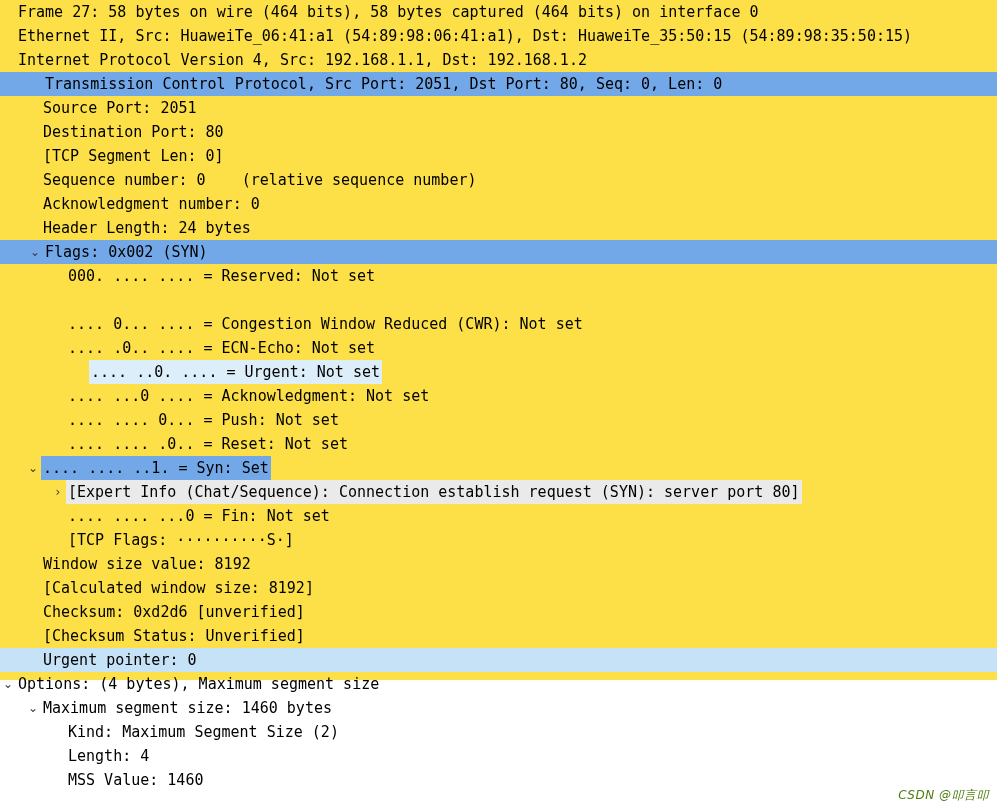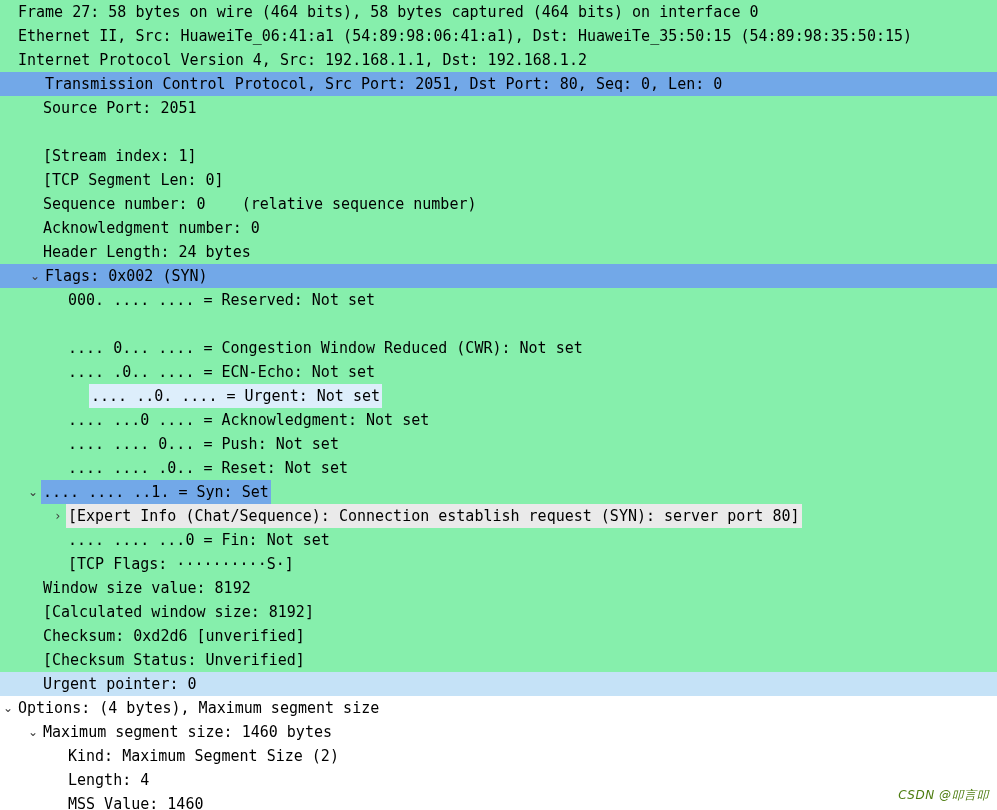--- a/index.html
+++ b/index.html
@@ -10,21 +10,21 @@
   body {
     width: 997px;
     height: 810px;
     overflow: hidden;
     font-family: "DejaVu Sans Mono", "Liberation Mono", monospace;
   }
   #tree {
     position: relative;
     width: 997px;
     height: 680px;
-    background: #86efac;
+    background: #fde047;
   }
   .row {
     position: relative;
     height: 24px;
     line-height: 24px;
     white-space: pre;
     font-size: 15px;
     color: #000000;
     display: flex;
     align-items: center;
@@ -77,22 +77,21 @@
 </style>
 </head>
 <body>
 
 <div id="tree">
     <div class="row"><span class="ind0"></span><span class="twisty empty">&nbsp;</span><span class="label">Frame 27: 58 bytes on wire (464 bits), 58 bytes captured (464 bits) on interface 0</span></div>
     <div class="row"><span class="ind0"></span><span class="twisty empty">&nbsp;</span><span class="label">Ethernet II, Src: HuaweiTe_06:41:a1 (54:89:98:06:41:a1), Dst: HuaweiTe_35:50:15 (54:89:98:35:50:15)</span></div>
     <div class="row"><span class="ind0"></span><span class="twisty empty">&nbsp;</span><span class="label">Internet Protocol Version 4, Src: 192.168.1.1, Dst: 192.168.1.2</span></div>
     <div class="row sel-full"><span class="ind0"></span><span class="twisty empty">&nbsp;</span><span class="label">Transmission Control Protocol, Src Port: 2051, Dst Port: 80, Seq: 0, Len: 0</span></div>
     <div class="row"><span class="ind1"></span><span class="twisty empty">&nbsp;</span><span class="label">Source Port: 2051</span></div>
-    <div class="row"><span class="ind1"></span><span class="twisty empty">&nbsp;</span></div>
-    <div class="row"><span class="ind1"></span><span class="twisty empty">&nbsp;</span><span class="label">[Stream index: 1]</span></div>
+    <div class="row"><span class="ind1"></span><span class="twisty empty">&nbsp;</span><span class="label">Destination Port: 80</span></div>
     <div class="row"><span class="ind1"></span><span class="twisty empty">&nbsp;</span><span class="label">[TCP Segment Len: 0]</span></div>
     <div class="row"><span class="ind1"></span><span class="twisty empty">&nbsp;</span><span class="label">Sequence number: 0    (relative sequence number)</span></div>
     <div class="row"><span class="ind1"></span><span class="twisty empty">&nbsp;</span><span class="label">Acknowledgment number: 0</span></div>
     <div class="row"><span class="ind1"></span><span class="twisty empty">&nbsp;</span><span class="label">Header Length: 24 bytes</span></div>
     <div class="row sel-full"><span class="ind0"></span><span class="twisty">⌄</span><span class="label">Flags: 0x002 (SYN)</span></div>
     <div class="row"><span class="ind2"></span><span class="twisty empty">&nbsp;</span><span class="label">000. .... .... = Reserved: Not set</span></div>
     <div class="row"><span class="ind2"></span><span class="twisty empty">&nbsp;</span></div>
     <div class="row"><span class="ind2"></span><span class="twisty empty">&nbsp;</span><span class="label">.... 0... .... = Congestion Window Reduced (CWR): Not set</span></div>
     <div class="row"><span class="ind2"></span><span class="twisty empty">&nbsp;</span><span class="label">.... .0.. .... = ECN-Echo: Not set</span></div>
     <div class="row"><span class="ind2"></span><span class="twisty empty">&nbsp;</span><span class="label hl-inline">.... ..0. .... = Urgent: Not set</span></div>

